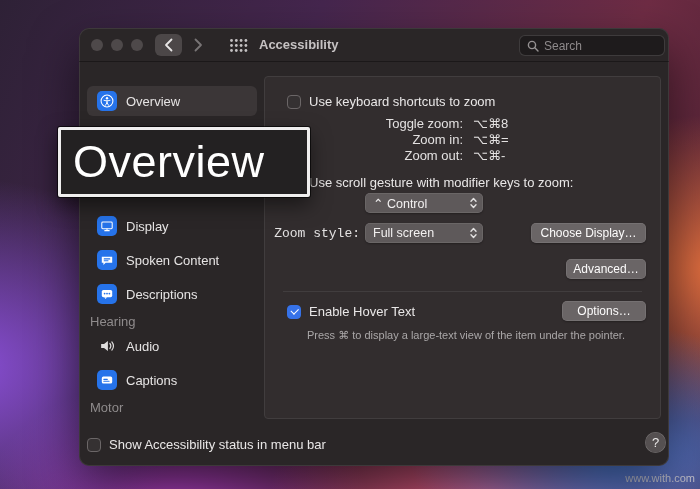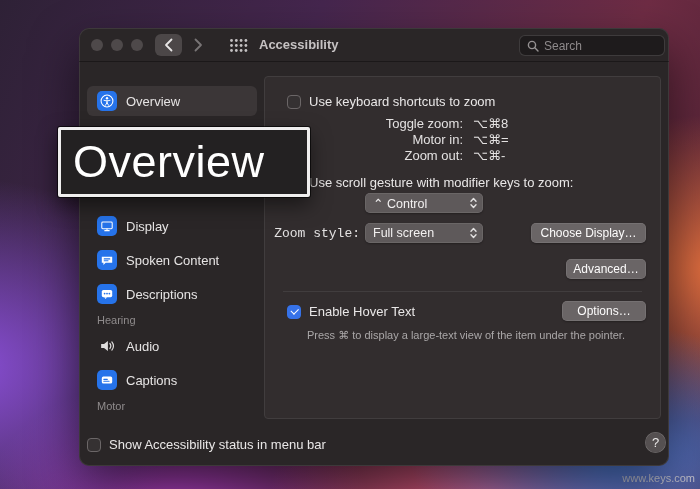--- a/index.html
+++ b/index.html
@@ -51,21 +51,21 @@
   }
   .search .ph { color:#8e8a8b; font-size:12px; }
 
   
   .sb-row {
     position:absolute; left:8px; width:170px; height:30px;
     display:flex; align-items:center; gap:9px; padding-left:10px; border-radius:6px;
   }
   .sb-row.sel { background:#3b3637; }
   .sb-label { font-size:13px; color:#e6e4e4; }
-  .sb-section { position:absolute; left:18px; font-size:11px; color:#8f8b8c; }
+  .sb-section { position:absolute; left:11px; font-size:13px; color:#8f8b8c; }
   .icon-tile {
     width:20px; height:20px; border-radius:5px; background:#2673ea; flex:0 0 auto;
     display:flex; align-items:center; justify-content:center;
   }
   .icon-plain { width:20px; height:20px; flex:0 0 auto; display:flex; align-items:center; justify-content:center; }
 
   
   .panel {
     position:absolute; left:185px; top:48px; width:397px; height:343px;
     background:#322d2e; border:1px solid #413d3e; border-radius:4px;
@@ -117,21 +117,21 @@
     box-shadow:0 0 0 1px rgba(0,0,0,.65), 0 8px 20px rgba(0,0,0,.5);
     display:flex; align-items:center; padding-left:12px;
     font-size:45px; color:#ffffff; letter-spacing:.5px; white-space:nowrap; overflow:hidden;
   }
 </style>
 </head>
 <body>
 
 <div class="stage">
 
-  <div class="watermark">www.keys.com</div>
+  <div class="watermark">www.with.com</div>
 
   <div class="window">
 
     <div class="titlebar">
       <div class="traffic">
         <span></span>
         <span></span>
         <span></span>
       </div>
       <div class="nav-back">
@@ -248,21 +248,21 @@
         <span class="cb"></span>
         <span>Use keyboard shortcuts to zoom</span>
       </div>
 
       <div class="shortcuts">
         <div class="sc-row">
           <span class="sc-label">Toggle zoom:</span>
           <span class="sc-value">⌥⌘8</span>
         </div>
         <div class="sc-row">
-          <span class="sc-label">Motor in:</span>
+          <span class="sc-label">Zoom in:</span>
           <span class="sc-value">⌥⌘=</span>
         </div>
         <div class="sc-row">
           <span class="sc-label">Zoom out:</span>
           <span class="sc-value">⌥⌘-</span>
         </div>
       </div>
 
       <div class="chk-row" style="left:22px; top:98px">
         <span class="cb"></span>

